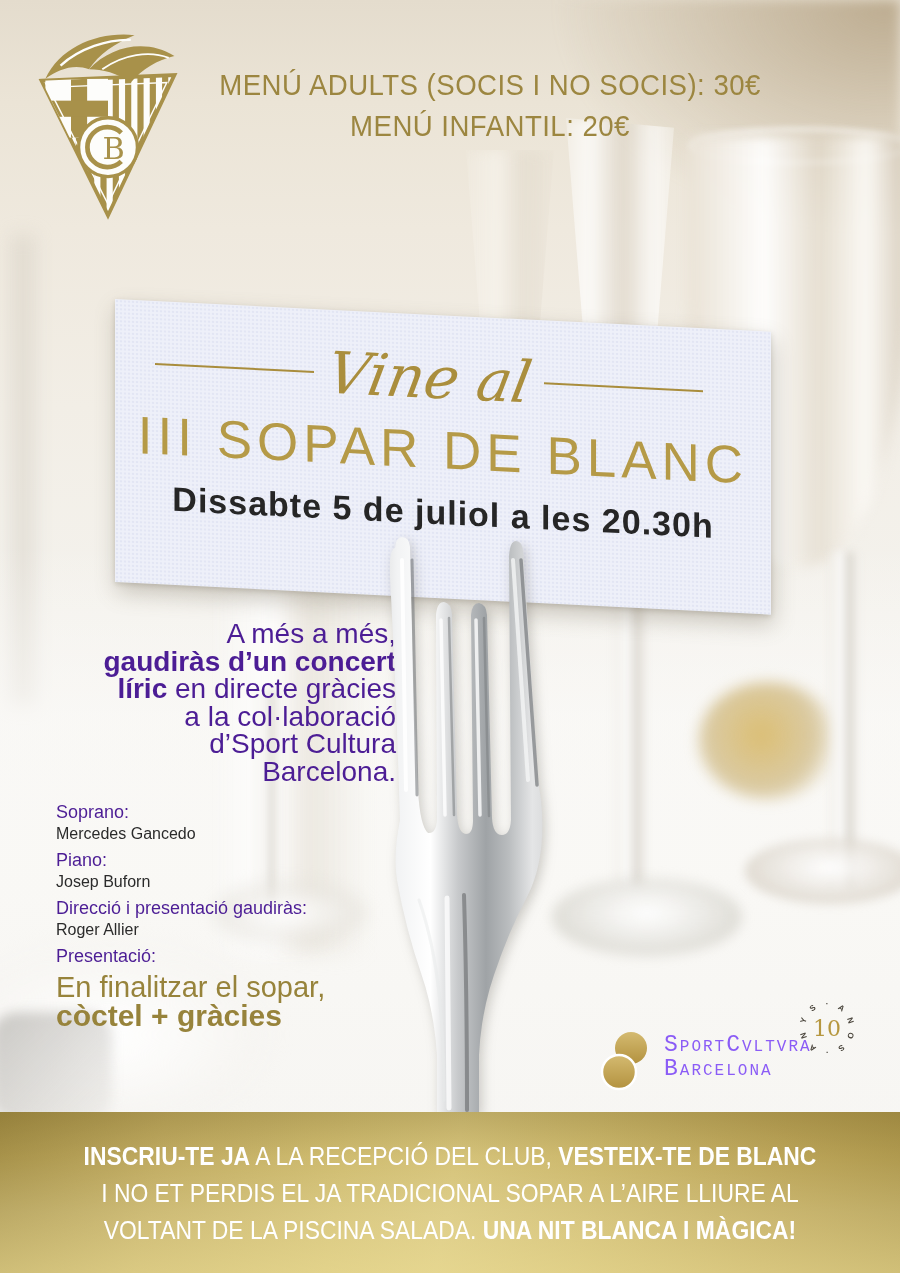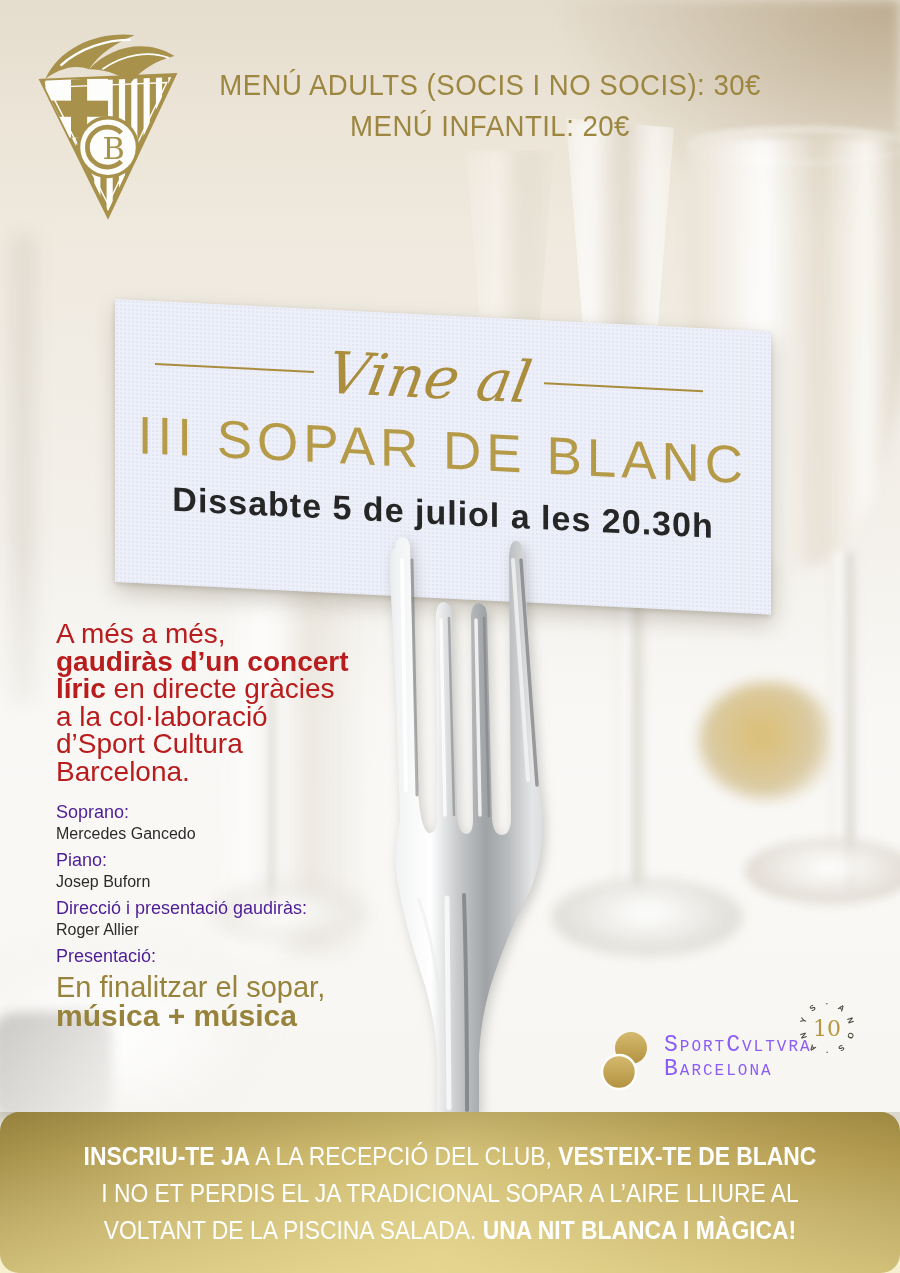--- a/index.html
+++ b/index.html
@@ -64,21 +64,21 @@
   .script-row{display:flex;align-items:center;margin:24px 68px 0 40px;height:78px;}
   .script-rule{flex:1;height:2px;background:#a98d3c;}
   .script{font-family:"DejaVu Serif",serif;font-style:italic;font-size:58px;color:#aa8e3d;
           padding:0 14px;transform:skewX(-10deg);white-space:nowrap;}
   .card-title{margin-top:2px;text-align:center;font-size:53px;letter-spacing:5px;
           color:#b59a47;white-space:nowrap;}
   .card-date{margin-top:13px;text-align:center;font-size:34px;font-weight:bold;
           letter-spacing:1px;color:#262626;white-space:nowrap;}
   
   .leftcol{left:56px;top:610px;width:340px;}
-  .concert{margin-top:10px;font-size:28px;line-height:27.5px;color:#b91c1c;}
+  .concert{margin-top:10px;font-size:28px;line-height:27.5px;color:#4c1d95;text-align:right;}
   .concert b{font-weight:bold;}
   .credits{margin-top:17px;}
   .credit{margin-bottom:5px;}
   .credit .role{font-size:18px;line-height:21px;color:#4c1d95;}
   .credit .name{font-size:16px;line-height:22px;color:#2b2b2b;}
   .closing{margin-top:6px;font-size:29px;line-height:28.5px;color:#97833b;}
   .closing .big{font-size:30px;font-weight:bold;}
   
   .sponsor{left:598px;top:1005px;width:290px;height:105px;}
   .sp-circles{position:absolute;left:0;top:24px;}
@@ -95,21 +95,21 @@
   .ring span:nth-child(6){transform:rotate(180deg) translateY(-22px);}
   .ring span:nth-child(7){transform:rotate(216deg) translateY(-22px);}
   .ring span:nth-child(8){transform:rotate(252deg) translateY(-22px);}
   .ring span:nth-child(9){transform:rotate(288deg) translateY(-22px);}
   .ring span:nth-child(10){transform:rotate(324deg) translateY(-22px);}
   .badge-num{position:absolute;left:215px;top:11px;width:28px;text-align:center;
       font-family:"DejaVu Serif",serif;font-size:22px;color:#b6973f;}
   
   .footer{left:0;top:1112px;width:900px;height:161px;
       background:linear-gradient(100deg,#a28c42 0%,#bda75b 18%,#cdb96b 38%,#d3c075 50%,
-                 #c9b466 65%,#b8a052 85%,#aa9346 100%);border-radius:19px;}
+                 #c9b466 65%,#b8a052 85%,#aa9346 100%);}
   .footer::after{content:"";position:absolute;inset:0;
       background:linear-gradient(180deg,rgba(90,75,30,.18),rgba(255,250,215,.05) 28%,
                  rgba(255,248,200,.25) 62%,rgba(248,236,170,.5) 100%);}
   .footer-text{position:absolute;left:0;top:26px;width:900px;text-align:center;color:#ffffff;
       font-size:26px;line-height:37px;transform:scaleX(.88);z-index:1;}
   .footer-text b{font-weight:bold;}
   .fork{left:370px;top:528px;width:190px;height:588px;
       filter:drop-shadow(3px 4px 6px rgba(100,95,85,.3));}
 </style>
 </head>
@@ -208,21 +208,21 @@
       <div class="credit">
         <div class="role">Direcció i presentació gaudiràs:</div>
         <div class="name">Roger Allier</div>
       </div>
       <div class="credit">
         <div class="role">Presentació:</div>
       </div>
     </div>
     <div class="closing">
       <div>En finalitzar el sopar,</div>
-      <div class="big">música + música</div>
+      <div class="big">còctel + gràcies</div>
     </div>
   </div>
 
   <div class="abs sponsor">
     <svg class="sp-circles" width="52" height="80" viewBox="0 0 52 80">
       <defs>
         <linearGradient id="gld" x1="0" y1="0" x2="0" y2="1">
           <stop offset="0" stop-color="#d4ba70"></stop>
             <stop offset="1" stop-color="#b3923f"></stop>
         </linearGradient>

